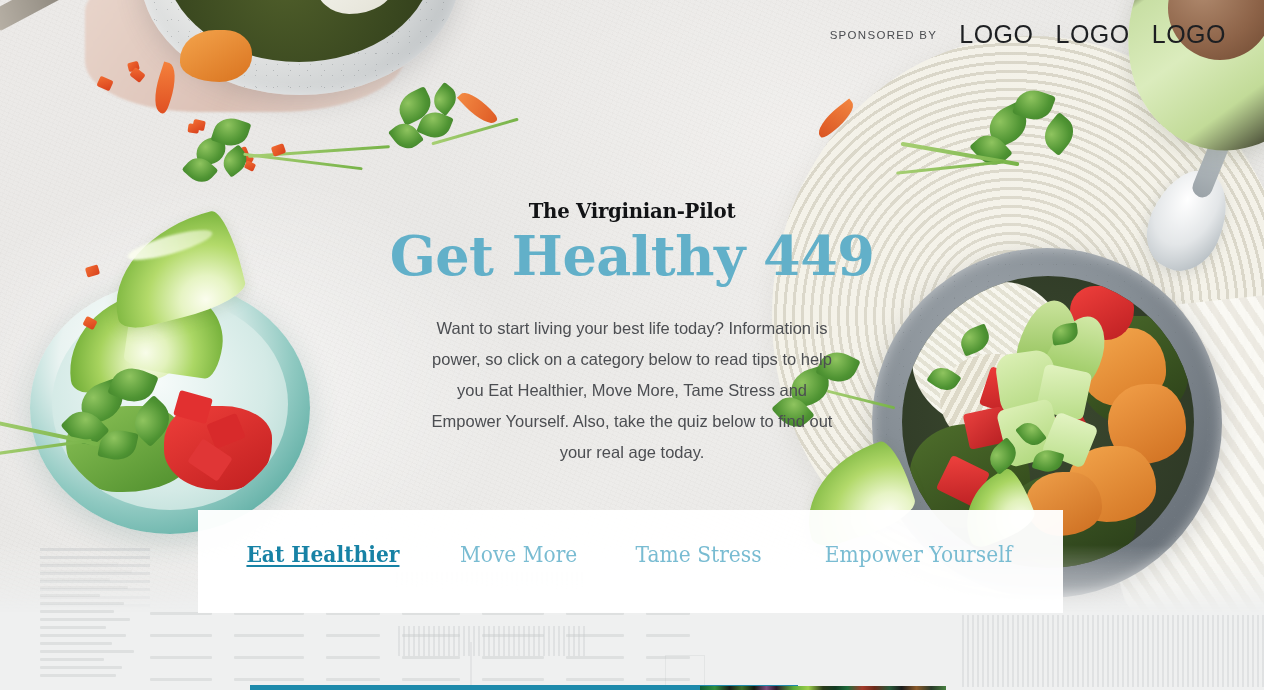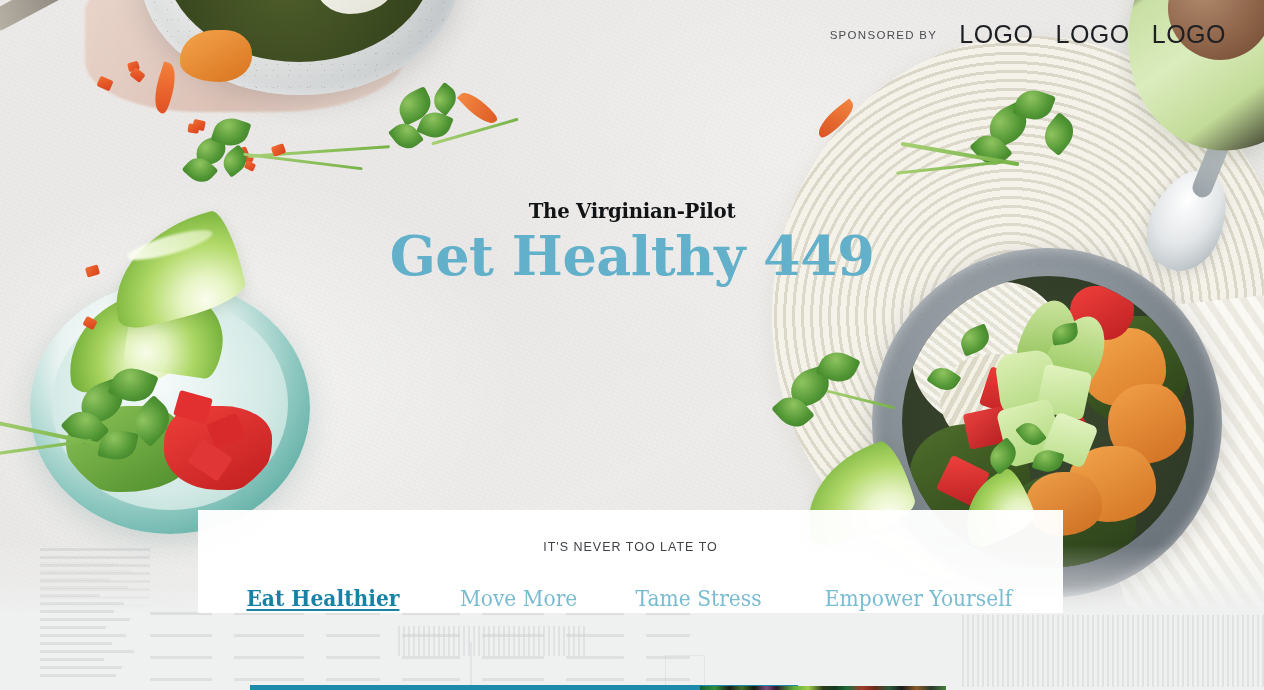--- a/index.html
+++ b/index.html
@@ -520,24 +520,24 @@
   <div id="sponsor-row">
     <span id="sponsored-label">SPONSORED BY</span>
     <span class="logo-word">LOGO</span>
     <span class="logo-word">LOGO</span>
     <span class="logo-word">LOGO</span>
   </div>
 
   <div id="hero-center">
     <div id="masthead">The Virginian-Pilot</div>
     <h1 id="hero-title">Get Healthy 449</h1>
+    <p id="hero-desc">Want to start living your best life today? Information is power, so click on a category below to read tips to help you Eat Healthier, Move More, Tame Stress and Empower Yourself. Also, take the quiz below to find out your real age today.</p>
   </div>
 </div>
 
 <div id="nav-panel">
-  <div id="nav-kicker">IT'S NEVER TOO LATE TO</div>
   <div id="nav-links">
     <a class="nav-link active" href="#">Eat Healthier</a>
     <a class="nav-link" href="#">Move More</a>
     <a class="nav-link" href="#">Tame Stress</a>
     <a class="nav-link" href="#">Empower Yourself</a>
   </div>
 </div>
 
 </body></html>

